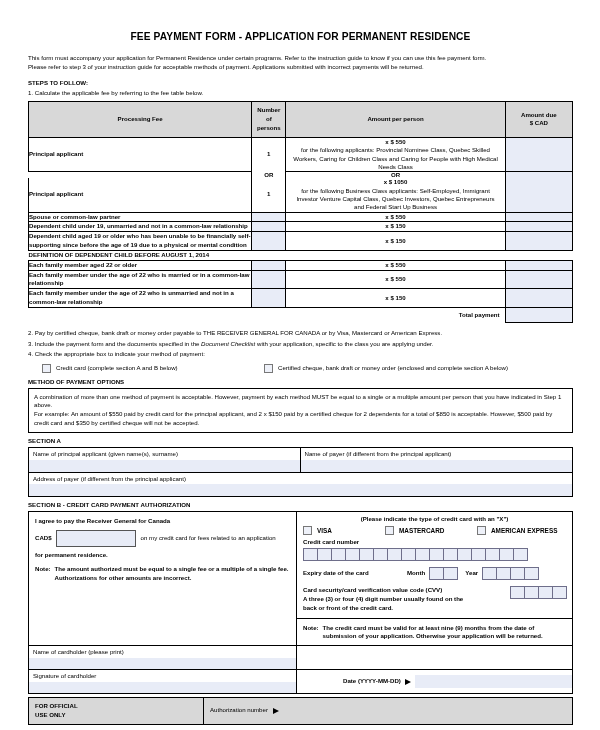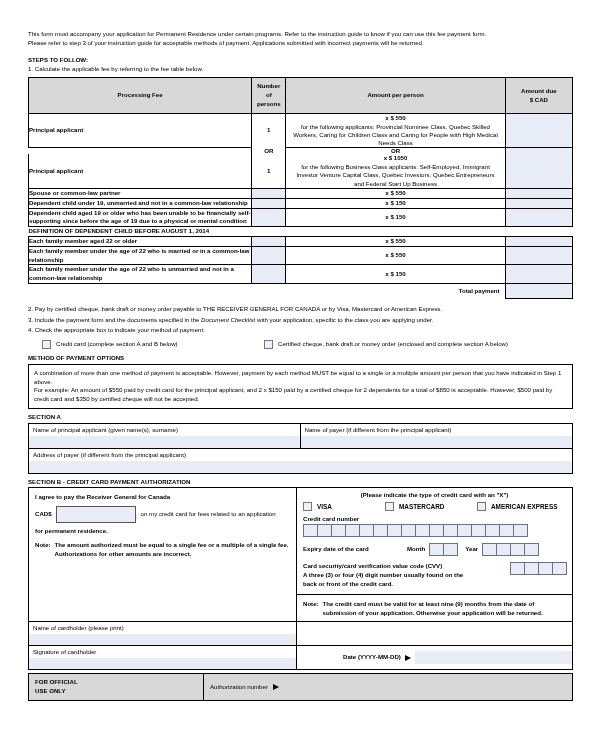--- a/index.html
+++ b/index.html
@@ -104,20 +104,21 @@
   .official{display:flex;border:1px solid #000;background:#d8d8d8;margin-top:3px;}
   .offleft{width:175px;font-weight:bold;padding:4px 6px;border-right:1px solid #000;box-sizing:border-box;}
   .offright{flex:1;display:flex;align-items:center;padding:4px 6px;}
   .offright .albl{margin-right:5px;}
 </style>
 </head>
 <body>
 
 <div class="page">
 
+  <div class="title">FEE PAYMENT FORM - APPLICATION FOR PERMANENT RESIDENCE</div>
 
   <div class="intro">
     <p>This form must accompany your application for Permanent Residence under certain programs. Refer to the instruction guide to know if you can use this fee payment form.</p>
     <p>Please refer to step 3 of your instruction guide for acceptable methods of payment. Applications submitted with incorrect payments will be returned.</p>
   </div>
 
   <div class="steps-hdr">STEPS TO FOLLOW:</div>
   <div class="step-line">1. Calculate the applicable fee by referring to the fee table below.</div>
 
   <table class="fee">

